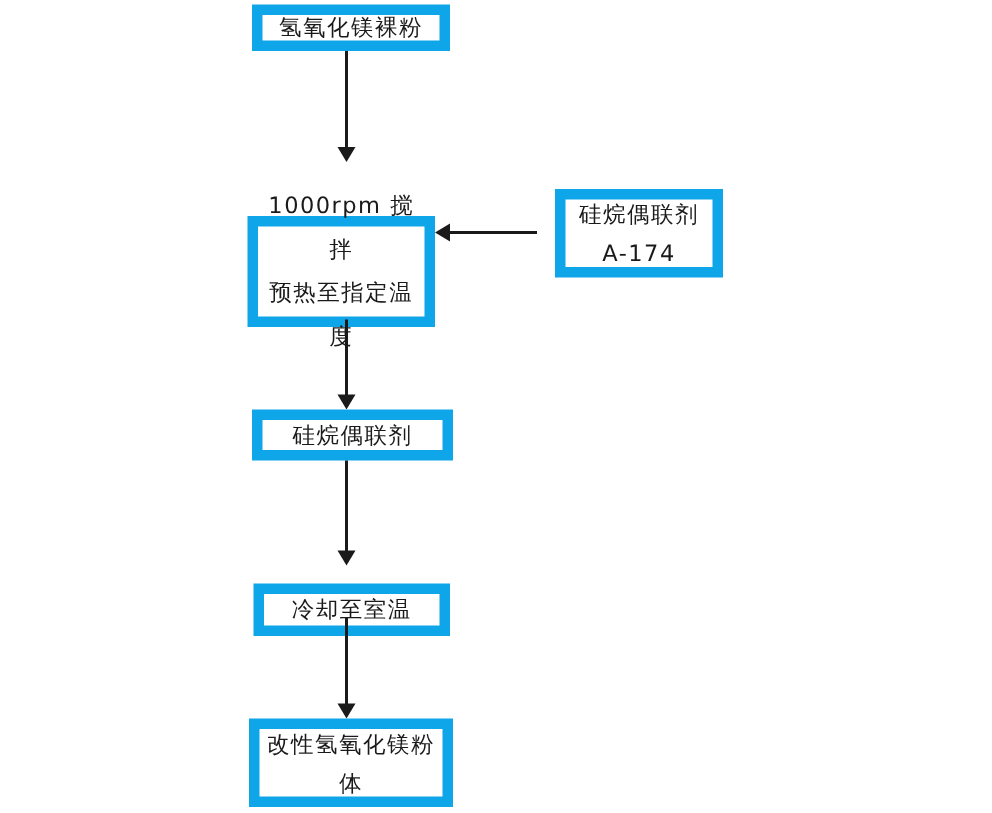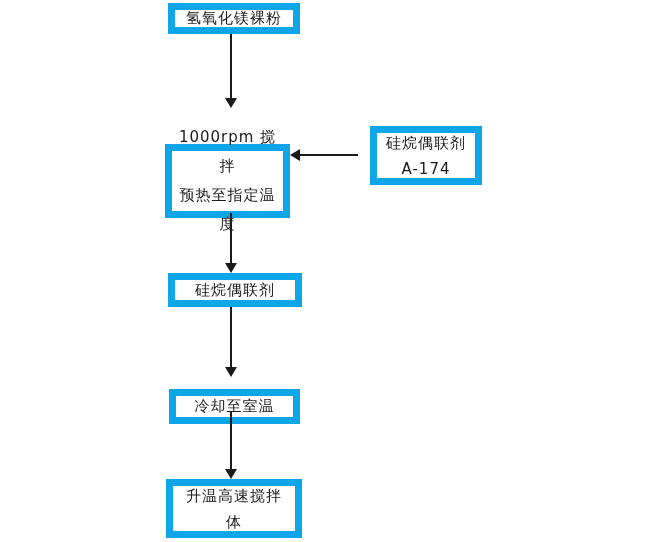--- a/index.html
+++ b/index.html
@@ -102,16 +102,16 @@
   <div class="varrow" id="arrow-stir-to-heat"></div>
 
   <div class="node" id="node-heat-stir">硅烷偶联剂</div>
 
   <div class="varrow" id="arrow-heat-to-cool"></div>
 
   <div class="node" id="node-cool">冷却至室温</div>
 
   <div class="varrow" id="arrow-cool-to-out"></div>
 
-  <div class="node" id="node-modified">升温高速搅拌
+  <div class="node" id="node-modified">改性氢氧化镁粉
 体</div>
 
 </div>
 
 </body></html>

